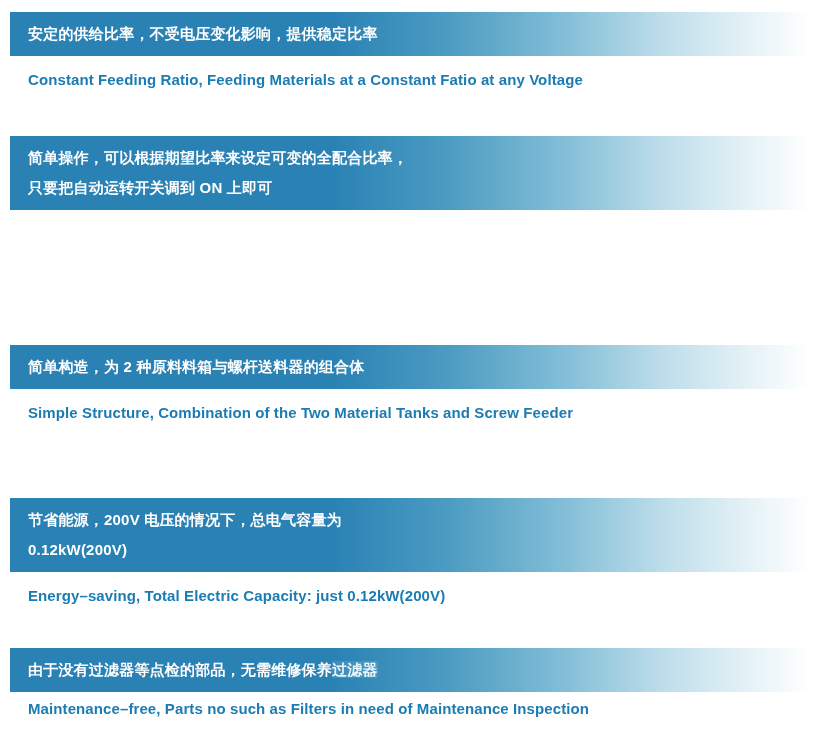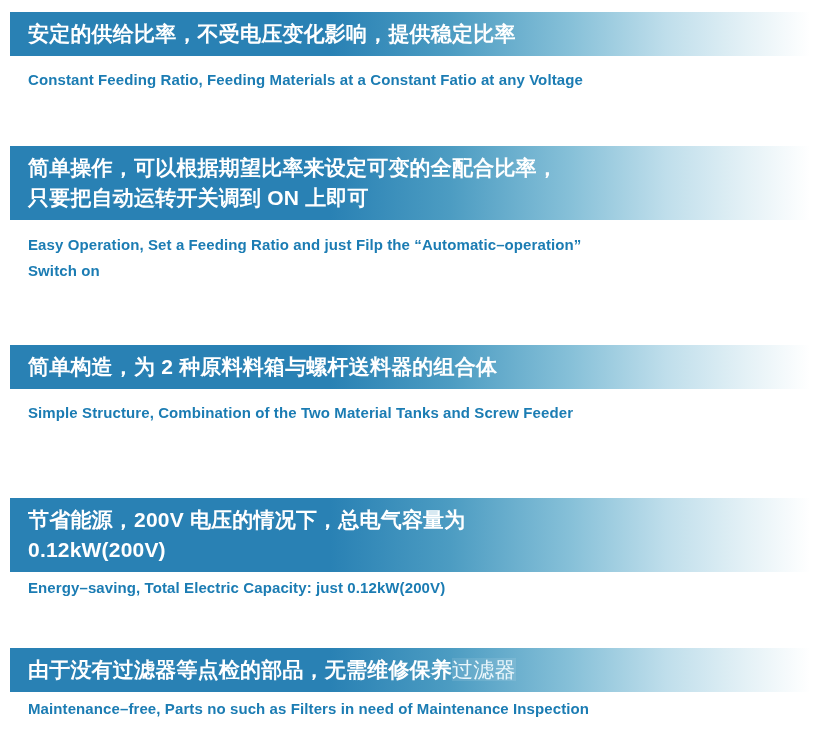--- a/index.html
+++ b/index.html
@@ -40,78 +40,74 @@
         #bfdeeb 82%,
         #e4f1f6 92%,
         #ffffff 100%);
     box-sizing: border-box;
     padding: 7px 0 7px 18px;
   }
 
   .headline-line {
     color: #ffffff;
     font-weight: bold;
-    font-size: 21px;
+    font-size: 15px;
     line-height: 30px;
     letter-spacing: 0.2px;
     white-space: nowrap;
   }
 
   
   .headline-line .faded-run {
     color: #eaf6fb;
-    font-weight: normal;
+    font-weight: bold;
     background: rgba(255,255,255,0.10);
   }
 
   
   .subtitle {
     margin-left: 28px;
     margin-top: 12px;
     color: #1b7cb3;
     font-weight: bold;
     font-size: 15px;
     line-height: 26px;
     letter-spacing: 0.1px;
     white-space: nowrap;
   }
 
   
   #block-0 { top: 12px; }
-  #block-1 { top: 146px; }
+  #block-1 { top: 136px; }
   #block-2 { top: 345px; }
   #block-3 { top: 498px; }
   #block-4 { top: 648px; }
 
   #block-0 .subtitle { margin-top: 11px; }
   #block-1 .subtitle { margin-top: 12px; }
   #block-2 .subtitle { margin-top: 11px; }
-  #block-3 .subtitle { margin-top: 3px; }
+  #block-3 .subtitle { margin-top: 11px; }
   #block-4 .subtitle { margin-top: 4px; }
 </style>
 </head>
 <body>
 
 <div class="feature-list">
 
   <div class="feature-block" id="block-0">
     <div class="headline-bar">
       <div class="headline-line">安定的供给比率，不受电压变化影响，提供稳定比率</div>
     </div>
     <div class="subtitle">Constant Feeding Ratio, Feeding Materials at a Constant Fatio at any Voltage</div>
   </div>
 
   <div class="feature-block" id="block-1">
     <div class="headline-bar">
       <div class="headline-line">简单操作，可以根据期望比率来设定可变的全配合比率，</div>
       <div class="headline-line">只要把自动运转开关调到 ON 上即可</div>
-    </div>
-    <div class="subtitle">
-      <div>Easy Operation, Set a Feeding Ratio and just Filp the “Automatic–operation”</div>
-      <div>Switch on</div>
     </div>
   </div>
 
   <div class="feature-block" id="block-2">
     <div class="headline-bar">
       <div class="headline-line">简单构造，为 2 种原料料箱与螺杆送料器的组合体</div>
     </div>
     <div class="subtitle">Simple Structure, Combination of the Two Material Tanks and Screw Feeder</div>
   </div>
 

